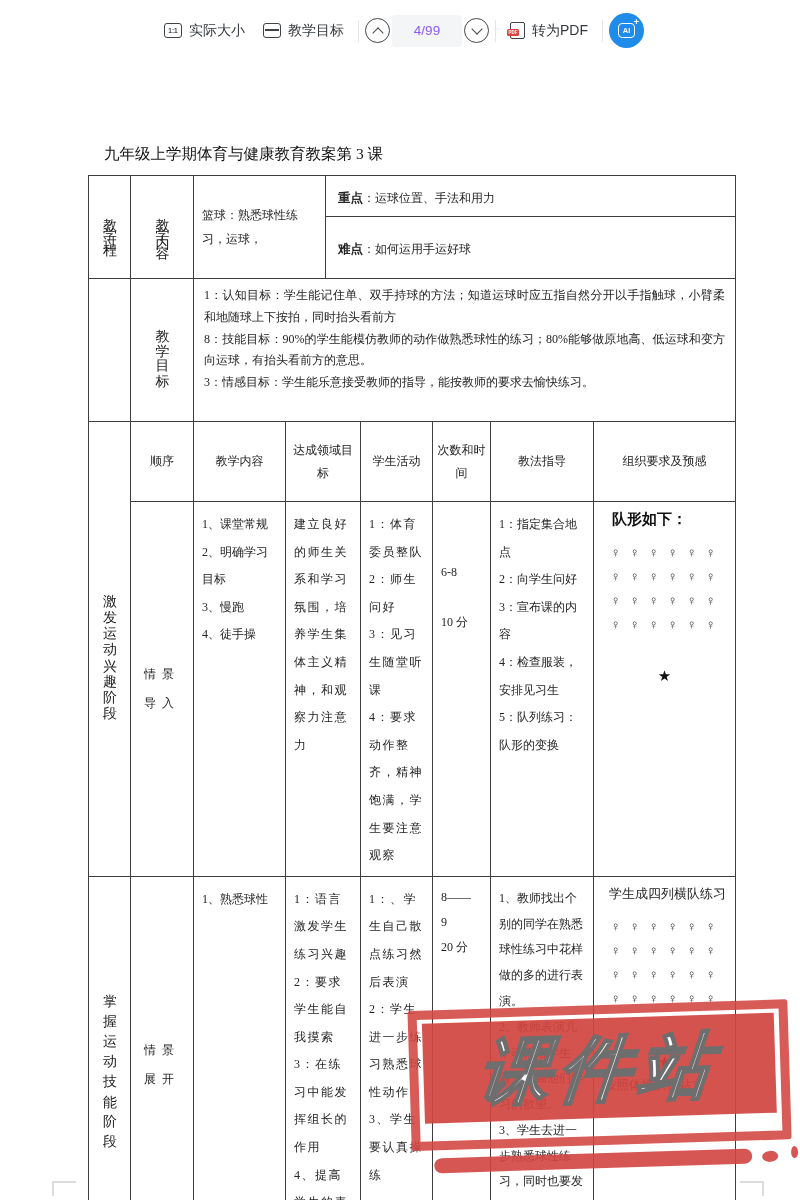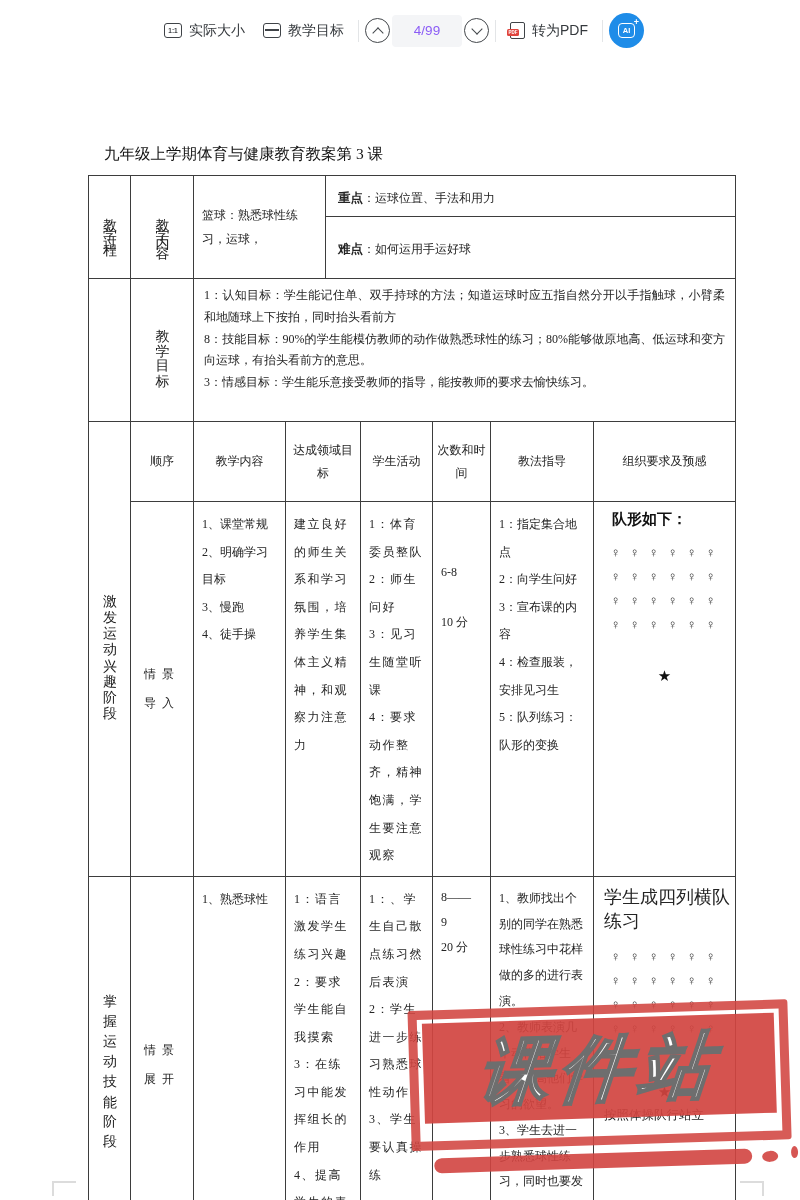--- a/index.html
+++ b/index.html
@@ -64,21 +64,21 @@
   .lh23 { line-height:2.3; }
   .lh21 { line-height:2.15; }
   .lsp { letter-spacing:1.5px; }
   .phase-cell { vertical-align:middle !important; text-align:center; padding:0 9px; font-size:13px;
                 letter-spacing:6px; line-height:2.4; color:#1c1c1c; }
   .times1 { padding-top:58px; padding-left:8px; line-height:2.1; }
   .times2 { padding-top:8px; padding-left:8px; line-height:2.1; }
 
   .org-cell { padding:6px 4px; }
   .org-title { font-weight:bold; font-size:15px; padding-left:14px; margin-top:2px; color:#111; }
-  .org-title2 { font-size:18px; padding-left:6px; margin-top:2px; }
+  .org-title2 { font-size:13px; padding-left:6px; margin-top:2px;text-align:center; }
   .formation { text-align:center; font-size:13px; line-height:1.85; letter-spacing:3px; margin-top:12px; color:#2a2a2a; }
   .star { font-size:15px; text-align:center; color:#111; }
   .star1 { margin-top:30px; }
   .star2 { margin-top:42px; }
   .org-note { font-size:12.5px; padding-left:6px; margin-top:6px; }
 
   
   .stamp { position:absolute; left:408px; top:945px; width:396px; height:168px; transform:rotate(-1.8deg); z-index:5; }
   .stamp-frame { position:absolute; left:2px; top:0; width:380px; height:140px;
                  border:9px solid rgba(209,68,64,0.88); border-radius:3px; }

